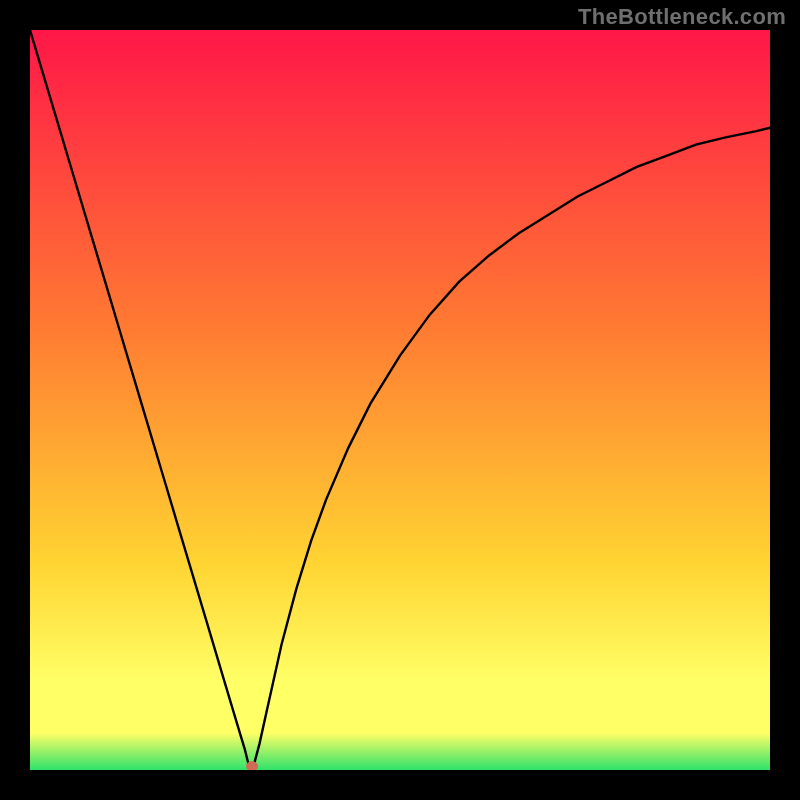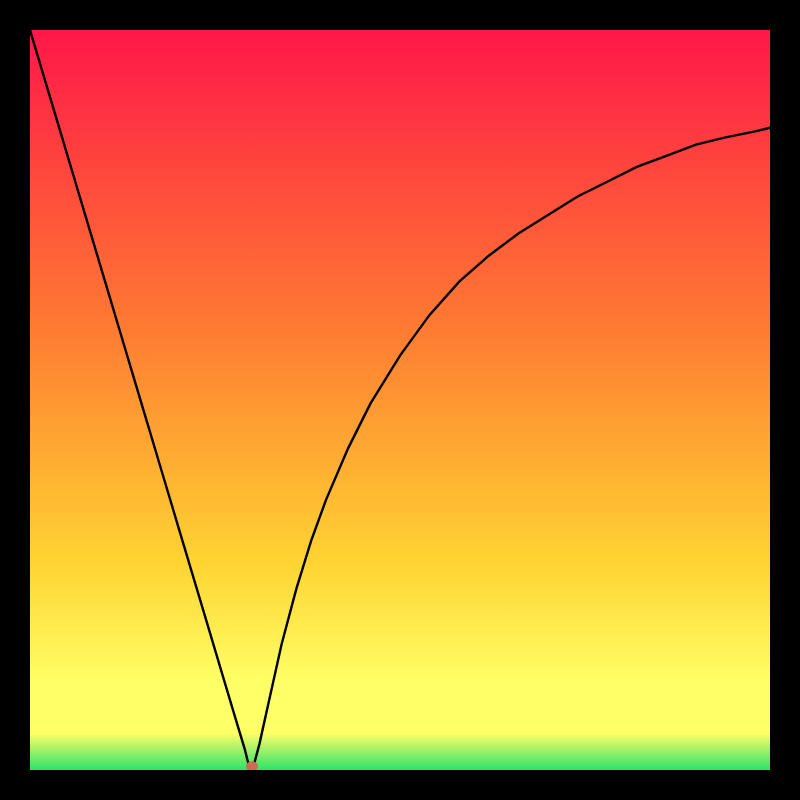--- a/index.html
+++ b/index.html
@@ -39,20 +39,21 @@
   svg {
     display: block;
     width: 740px;
     height: 740px;
   }
 </style>
 </head>
 <body>
 
 <div class="frame">
+  <div class="watermark">TheBottleneck.com</div>
 
   <div class="plot">
     <svg id="svg" viewBox="0 0 740 740" preserveAspectRatio="none">
       <defs>
         <linearGradient id="bg-grad" x1="0" y1="0" x2="0" y2="1">
           <stop id="g0" offset="0%" stop-color="#ff1748"></stop>
           <stop id="g1" offset="40%" stop-color="#ff7a32"></stop>
           <stop id="g2" offset="72%" stop-color="#ffd432"></stop>
           <stop id="g3a" offset="88%" stop-color="#ffff66"></stop>
           <stop id="g3b" offset="95%" stop-color="#ffff66"></stop>

